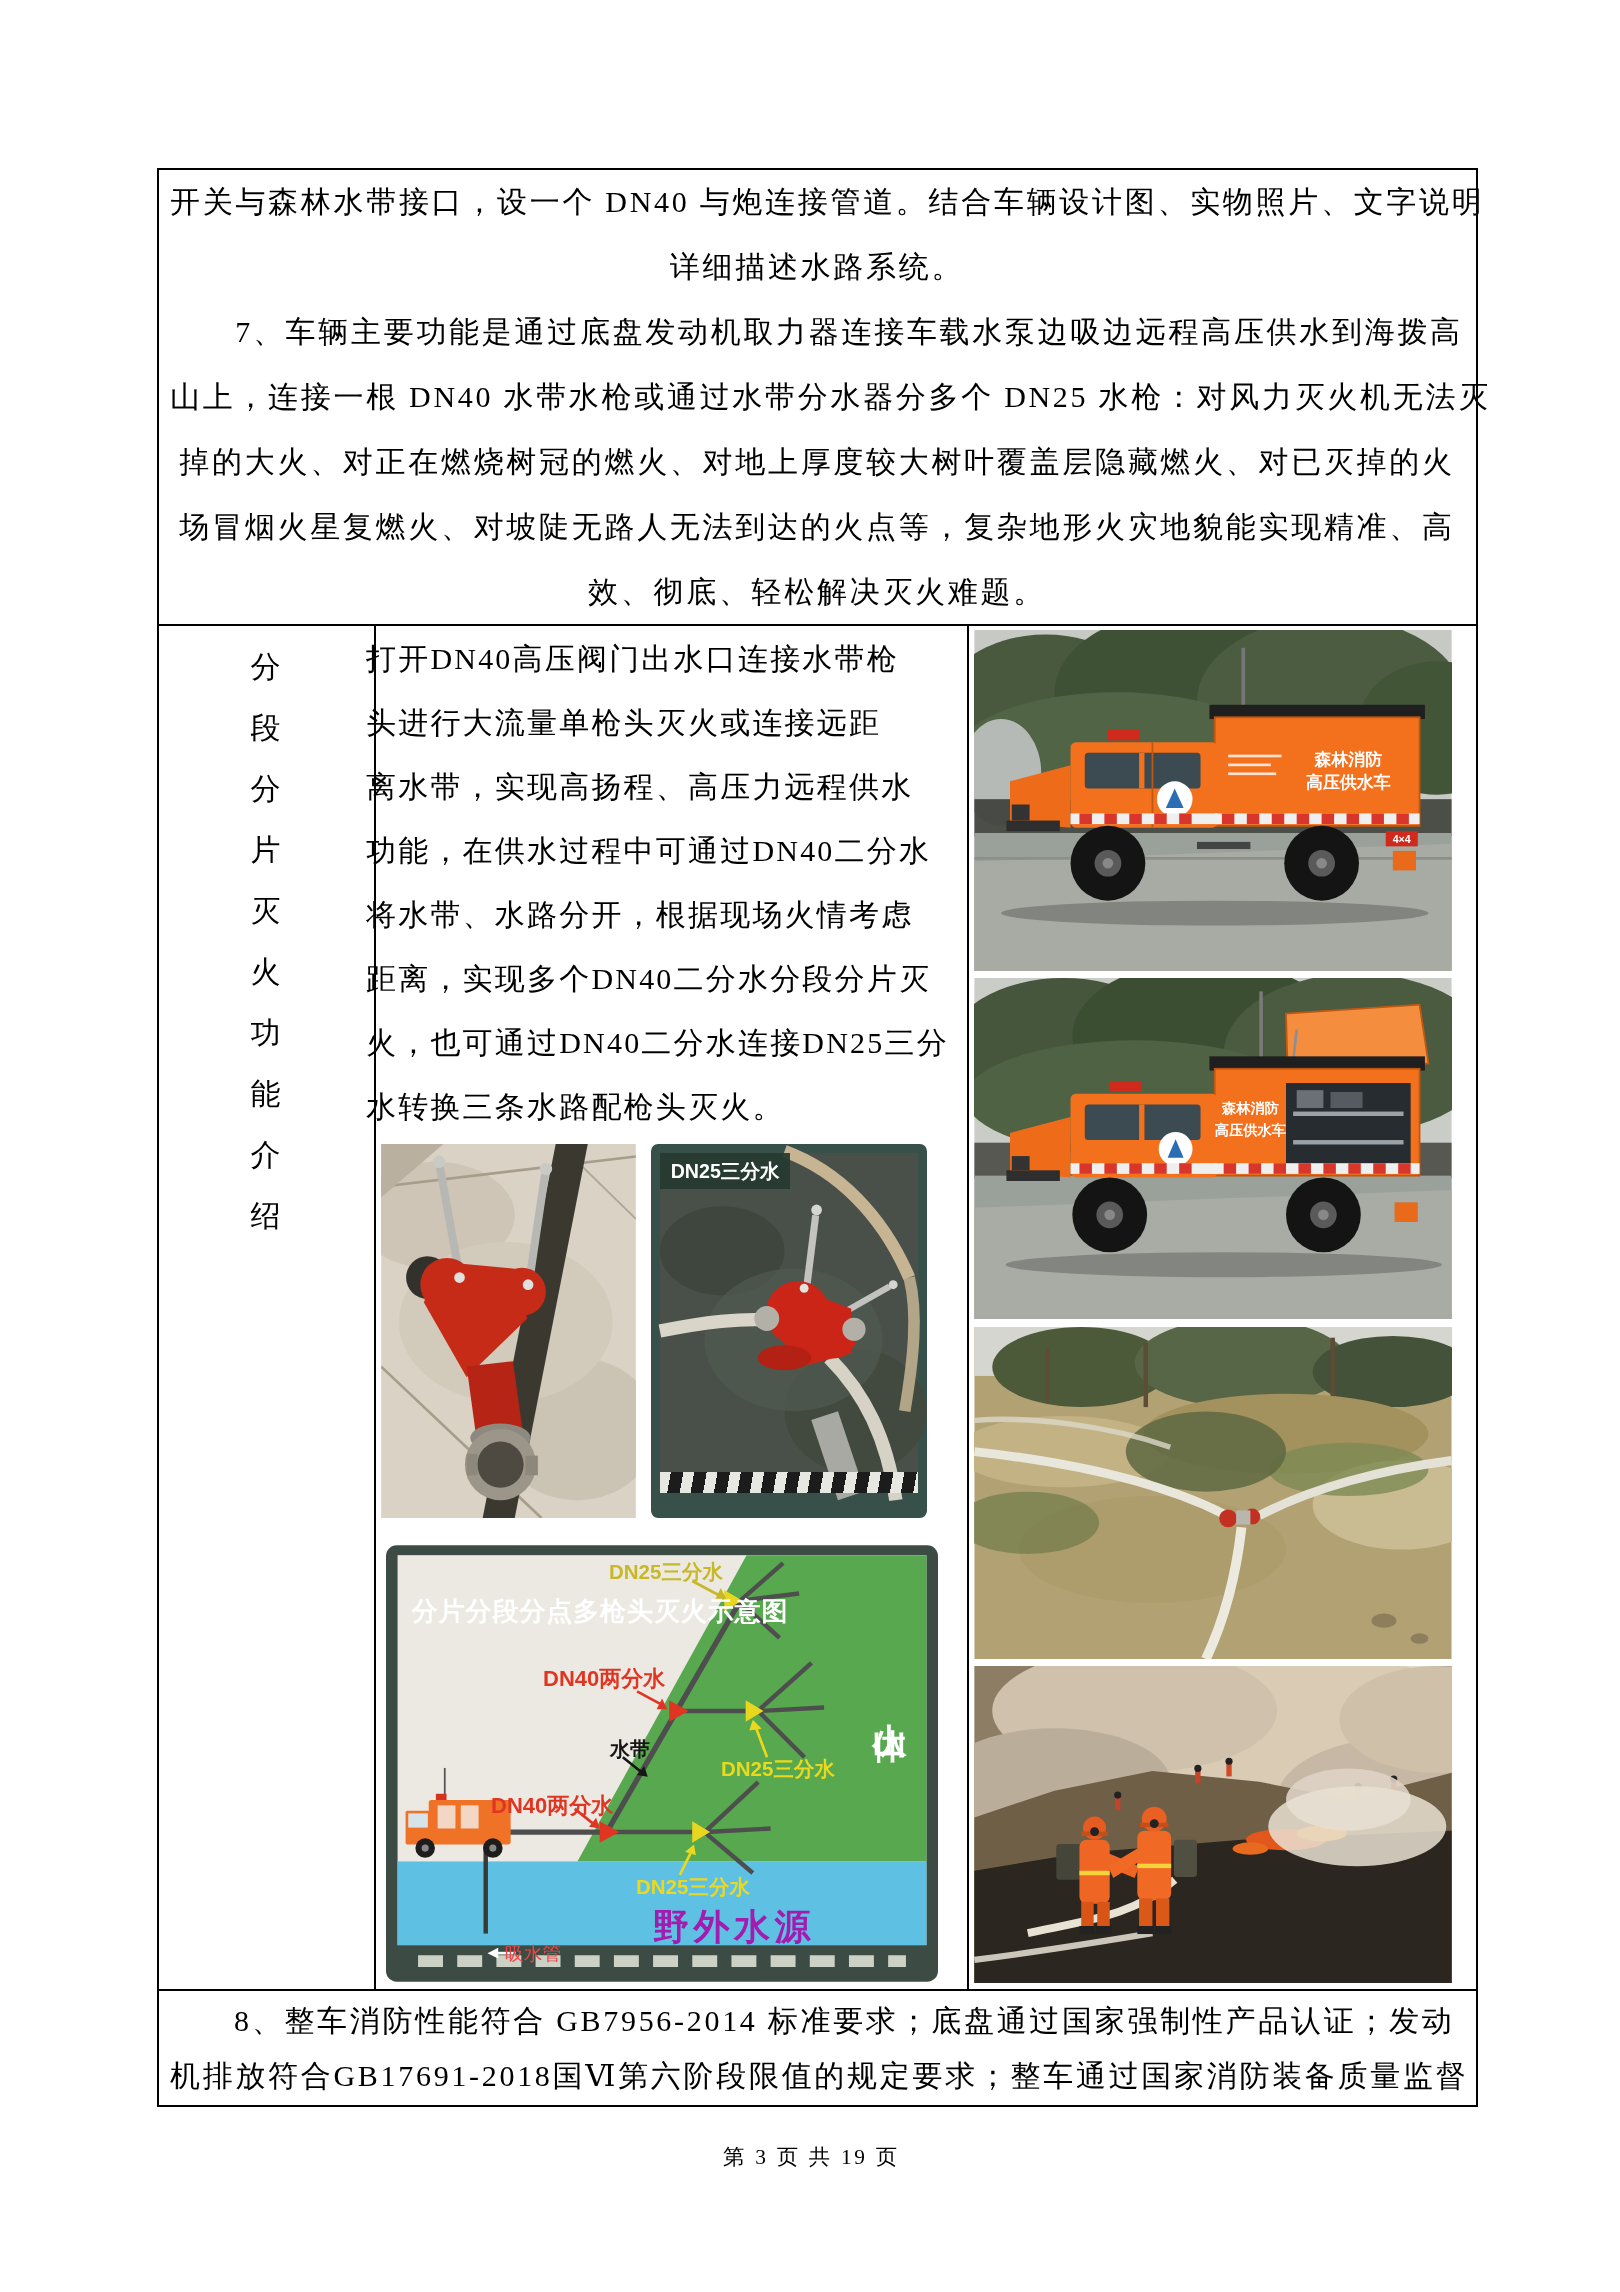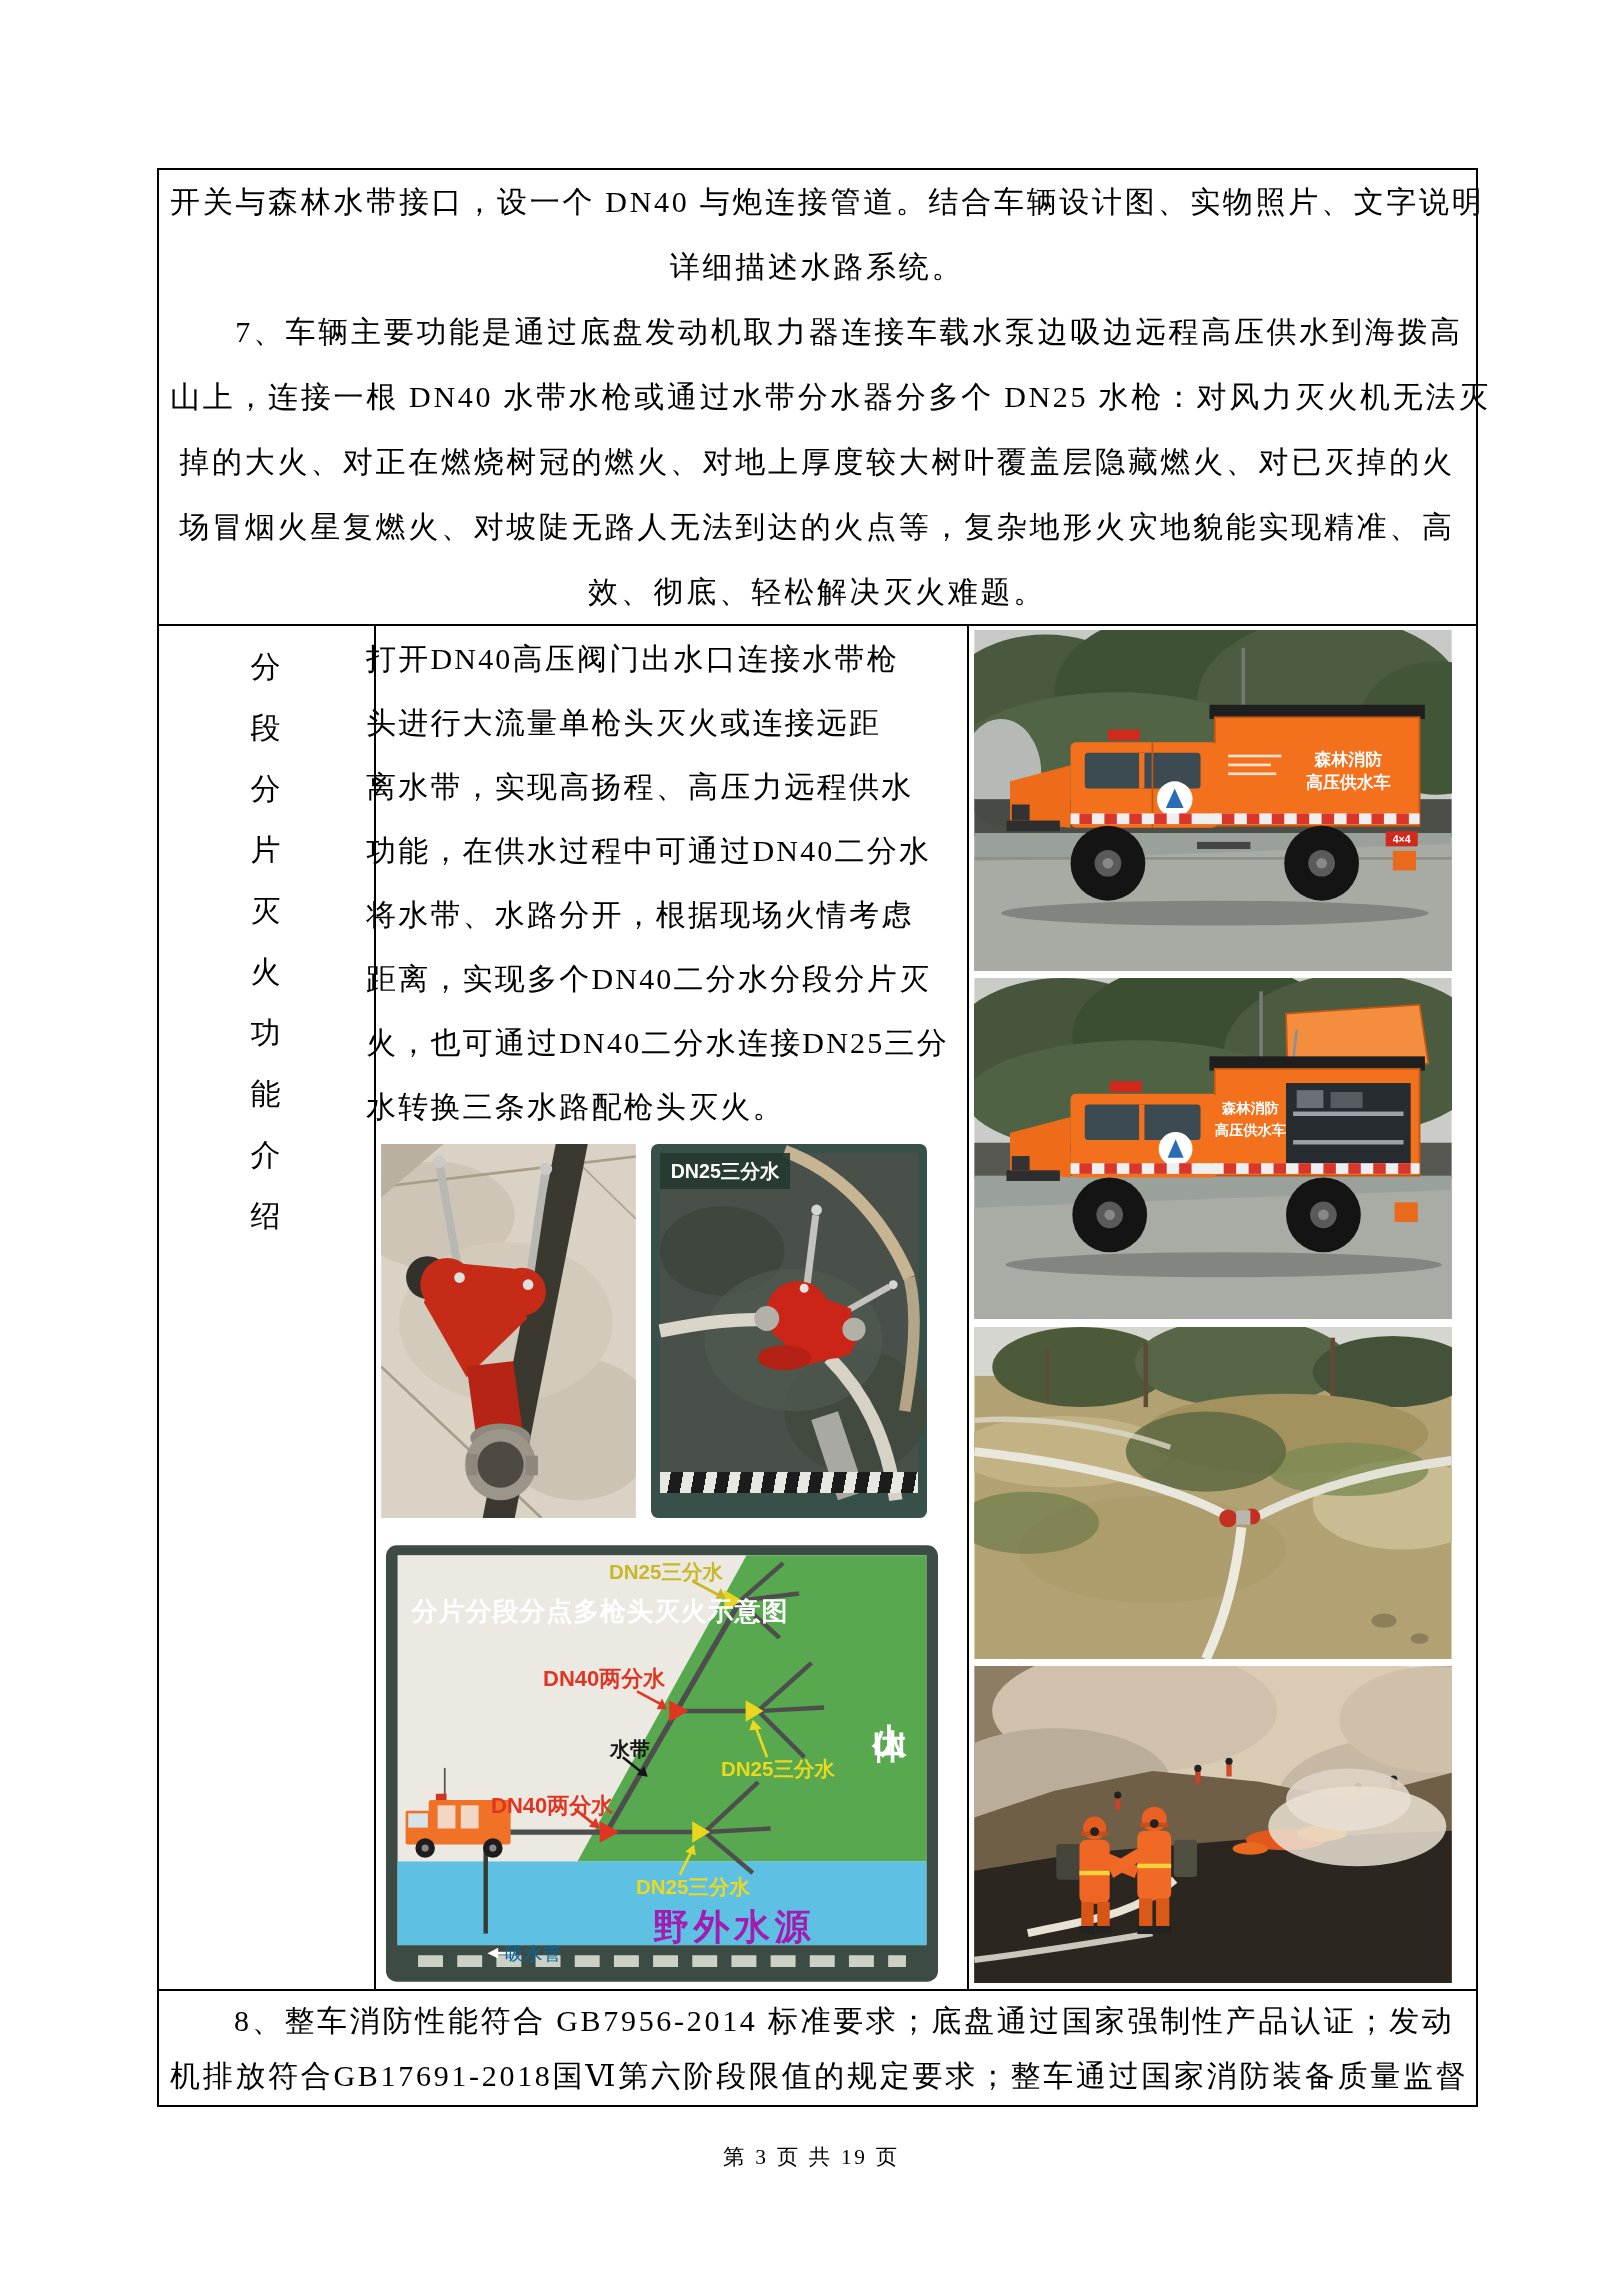--- a/index.html
+++ b/index.html
@@ -39,21 +39,21 @@
   #diag-title { left:21.4px; top:39px; width:381px; height:55px; line-height:55px;
                 text-align:right; color:#fff; font-size:26px; letter-spacing:0.9px; border-radius:3.6px; }
   #lbl-dn25-top   { left:223px; top:12.5px;  font-size:20.5px; color:#c6b827; }
   #lbl-dn40-upper { left:157px; top:119px; font-size:22px; color:#e03522; }
   #lbl-hose       { left:194px; top:191px; font-size:20px; color:#161616; font-weight:bold;margin-left:30px; }
   #lbl-dn25-mid   { left:335px; top:210px; font-size:20.5px; color:#ead91e; }
   #lbl-dn40-lower { left:105px; top:246px; font-size:22px; color:#e03522; }
   #lbl-dn25-low   { left:250px; top:328px; font-size:20.5px; color:#ead91e; }
   #lbl-mountain   { left:481px; top:151px; font-size:34px; color:#fff;
                     writing-mode:vertical-rl; letter-spacing:7.1px; }
-  #lbl-suction    { left:119px; top:396px; font-size:18.7px; color:#0369a1; font-weight:normal; }
+  #lbl-suction    { left:119px; top:396px; font-size:18.7px; color:#ef4444; font-weight:normal; }
   #lbl-water      { left:267px; top:358px; font-size:36px; color:#a21caf; letter-spacing:4.5px; }
 
   
   #splitterB-label { position:absolute; left:9px; top:9px; padding:4.5px 10.7px;
        background:rgba(37,58,50,.93); color:#fff; font-size:19.6px; font-weight:bold;
        font-family:"Liberation Sans","DejaVu Sans",sans-serif; }
   #splitterB-strip { position:absolute; left:9px; top:328px; width:258px; height:21.4px;
        background:repeating-linear-gradient(100deg,#e8e8e2 0 10.7px,#1c1c1c 10.7px 23px); }
 
   .truck-text { font-family:"Liberation Sans","DejaVu Sans",sans-serif; font-weight:bold; }

